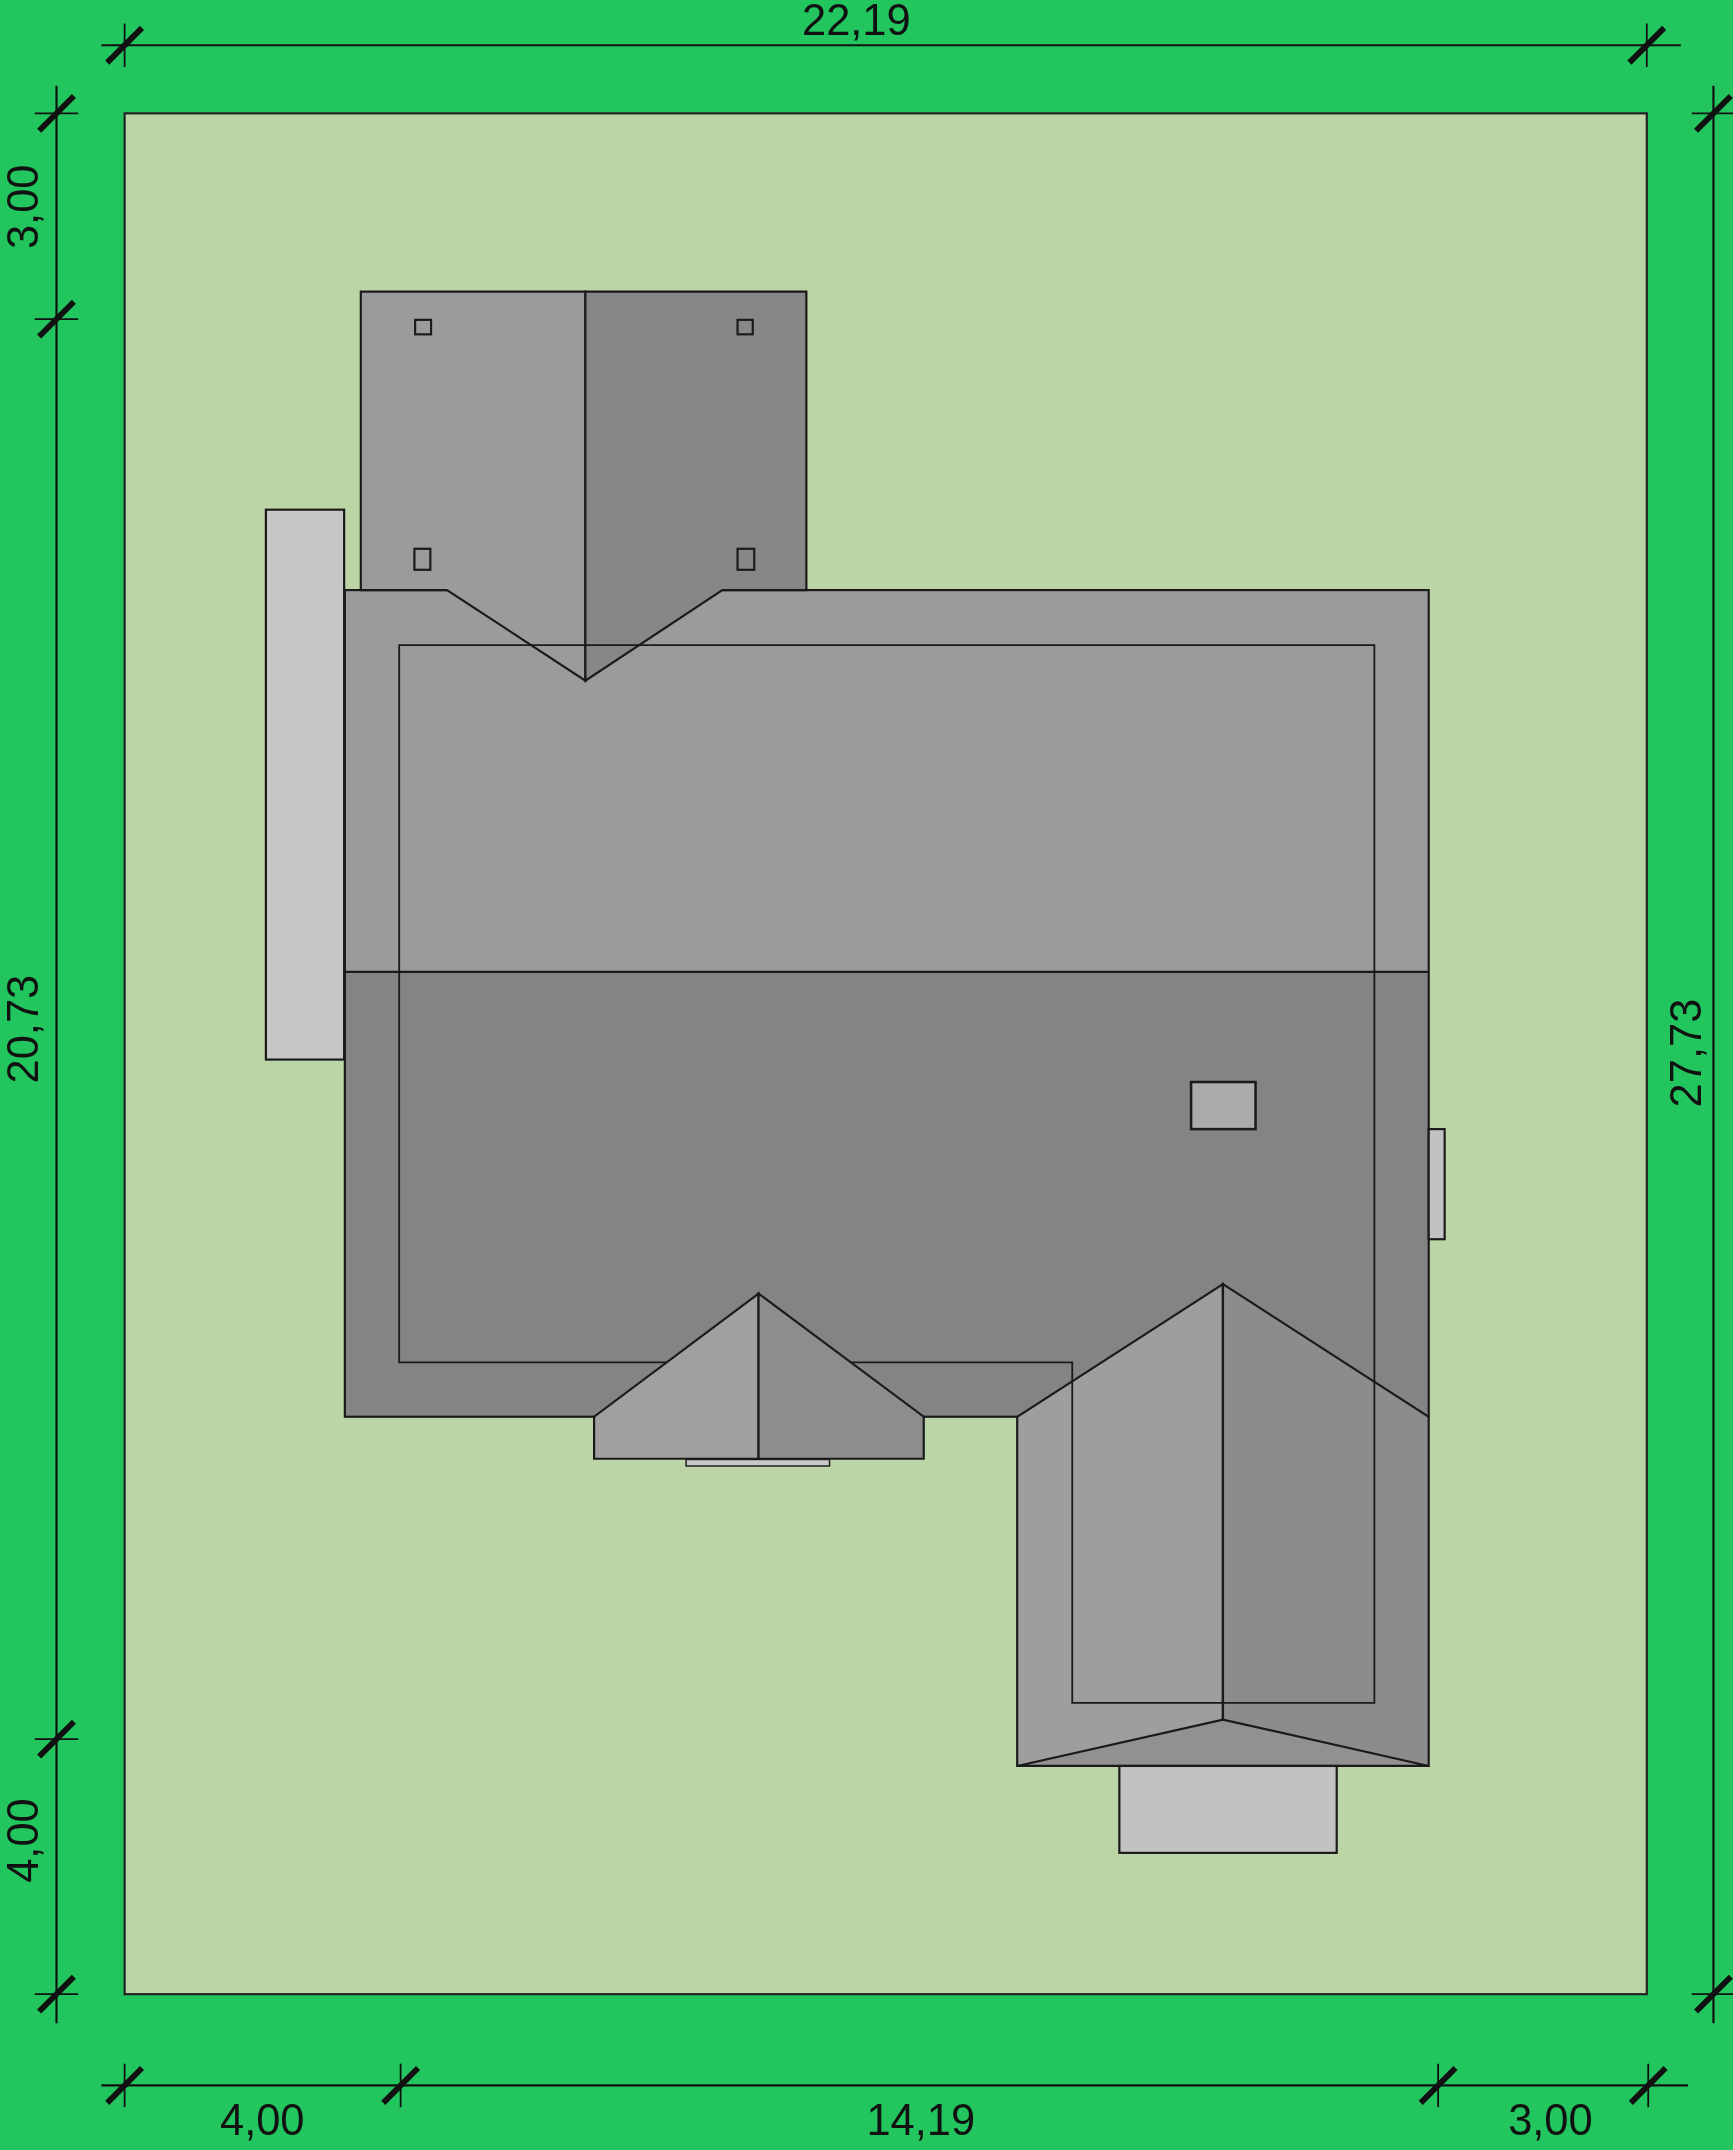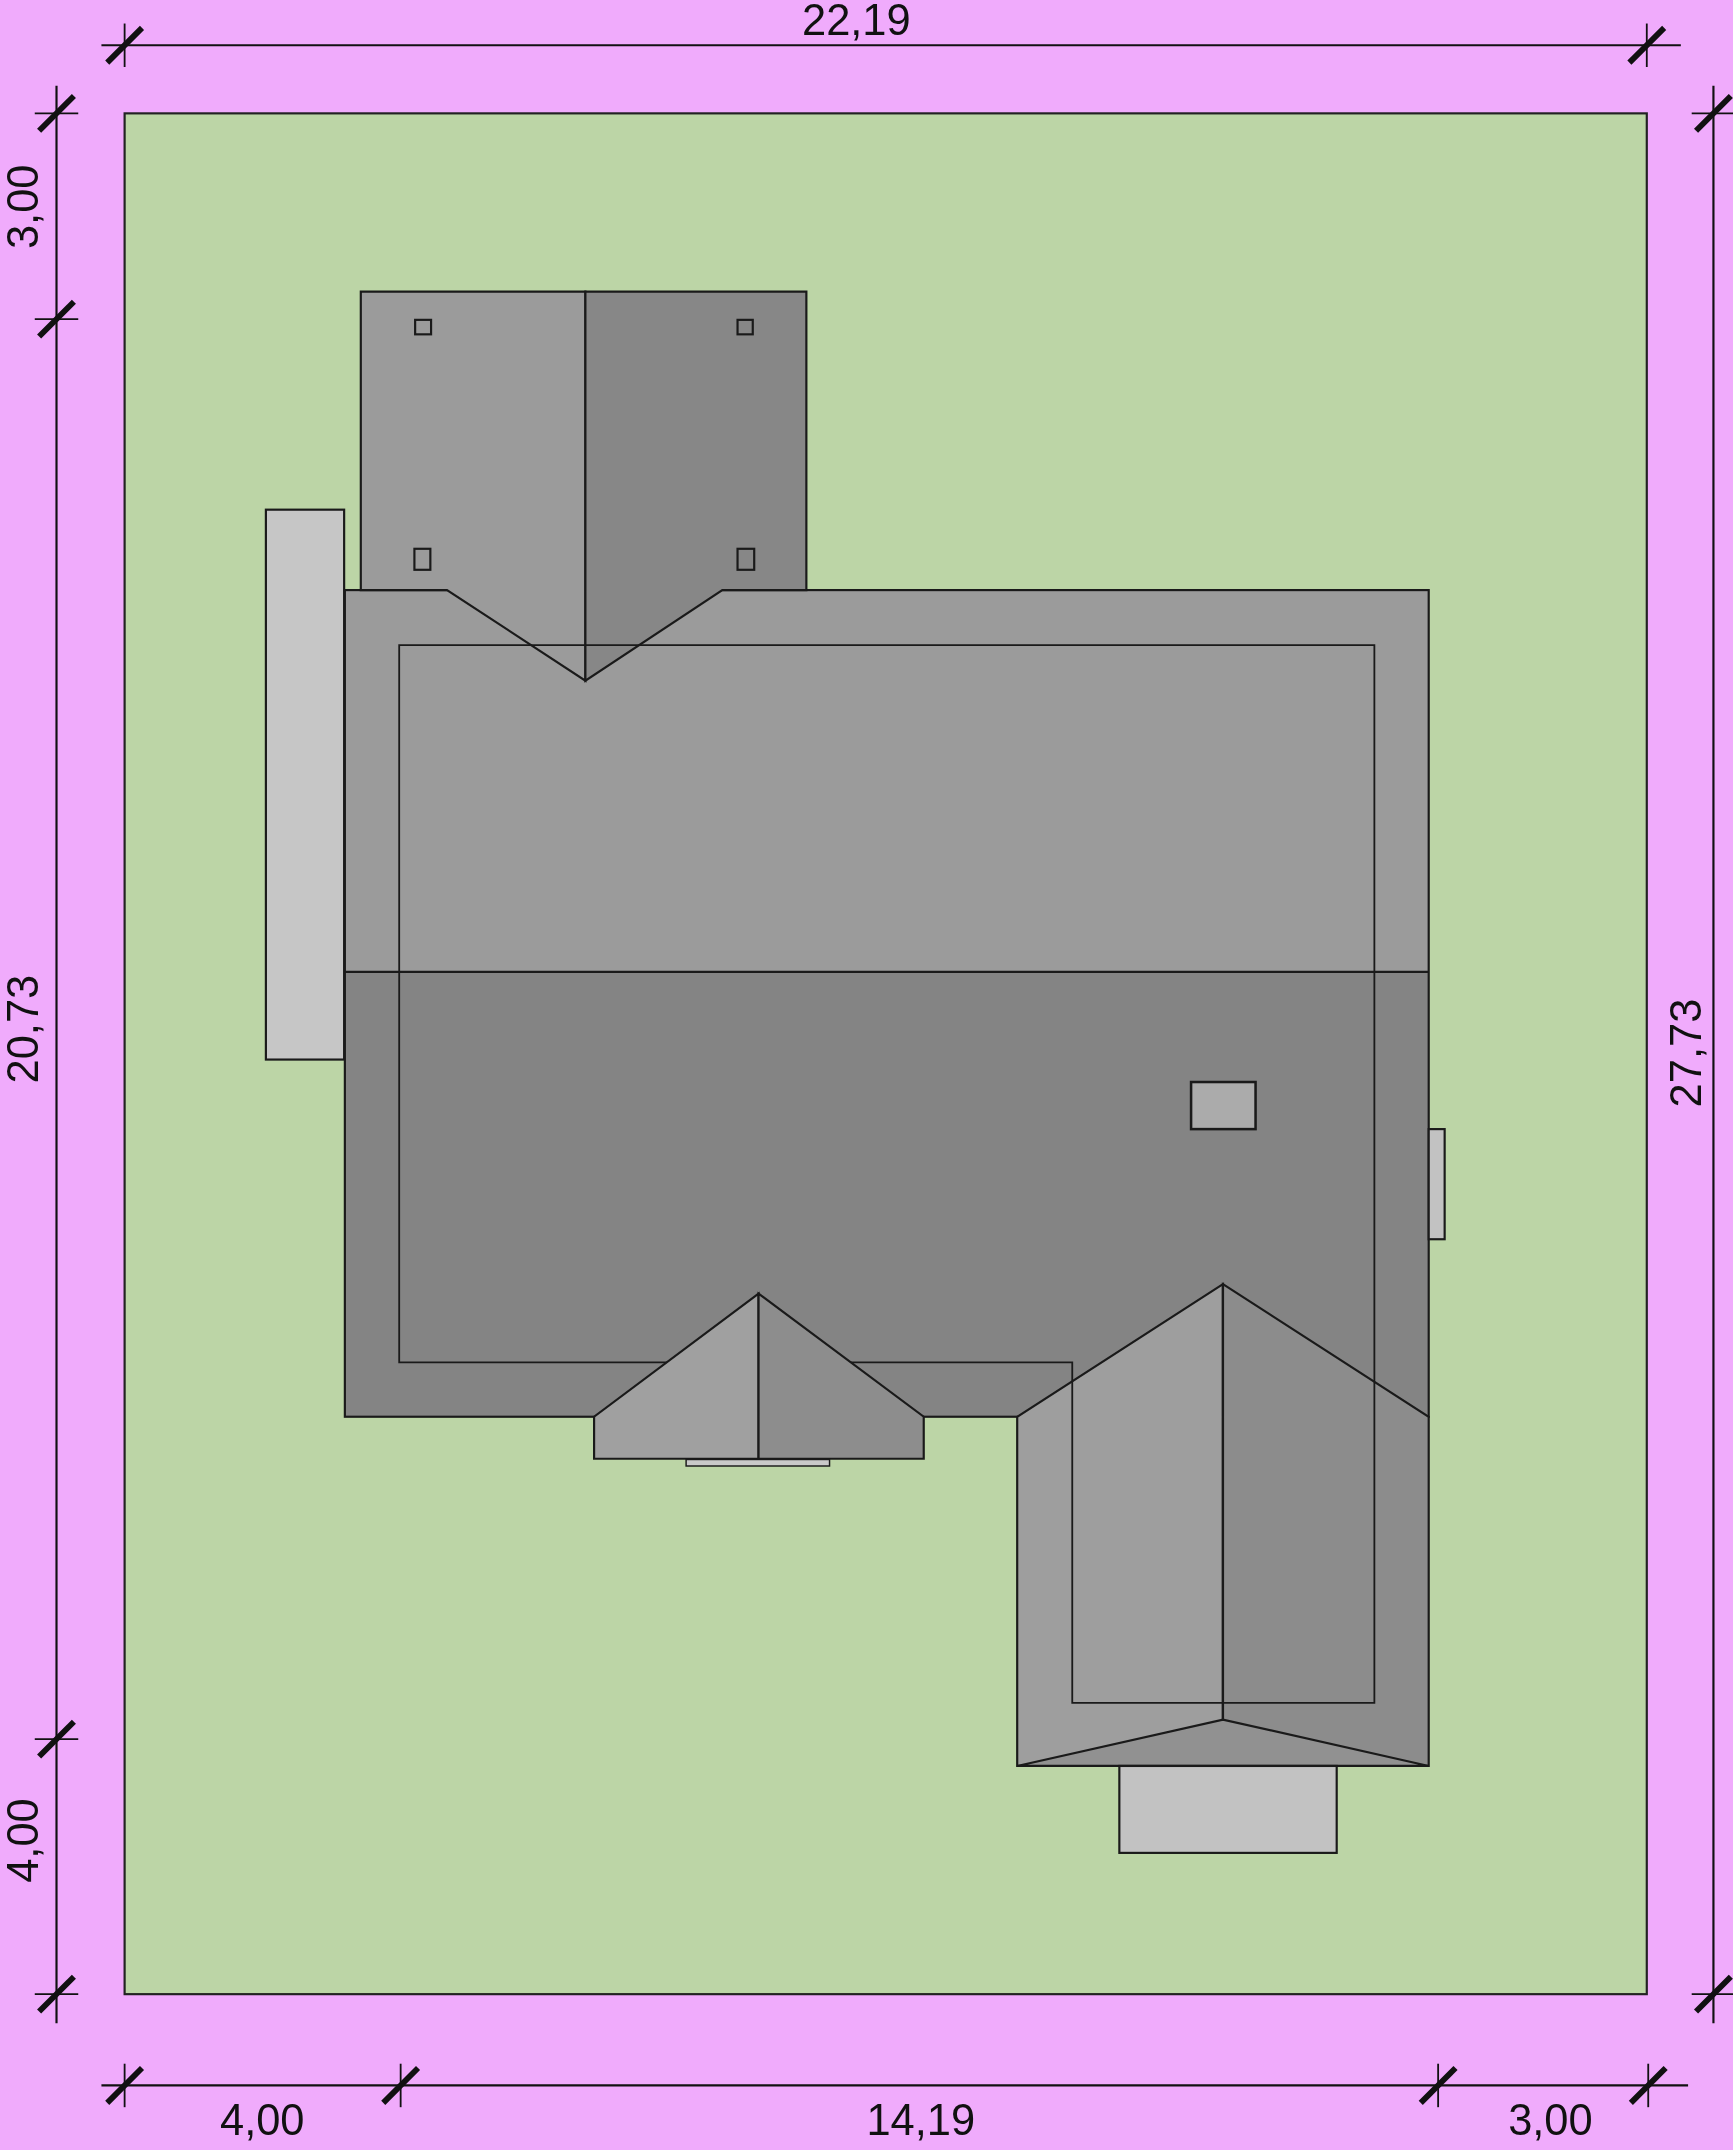--- a/index.html
+++ b/index.html
@@ -1,19 +1,19 @@
 <!DOCTYPE html>
 <html style="font-size:11.6px"><head>
 <meta charset="utf-8">
 <style>
   html, body { margin: 0; padding: 0; background: #ffffff; }
   .page {
     width: 1733px; height: 2151px;
     position: relative;
-    background: #f0abfc;
+    background: #22c55e;
     font-family: "Liberation Sans", sans-serif;
   }
   svg { display: block; }
   text.dim {
     font-family: "Liberation Sans", sans-serif;
     font-size: 60px;
     fill: #111111;
   }
 </style>
 </head>

